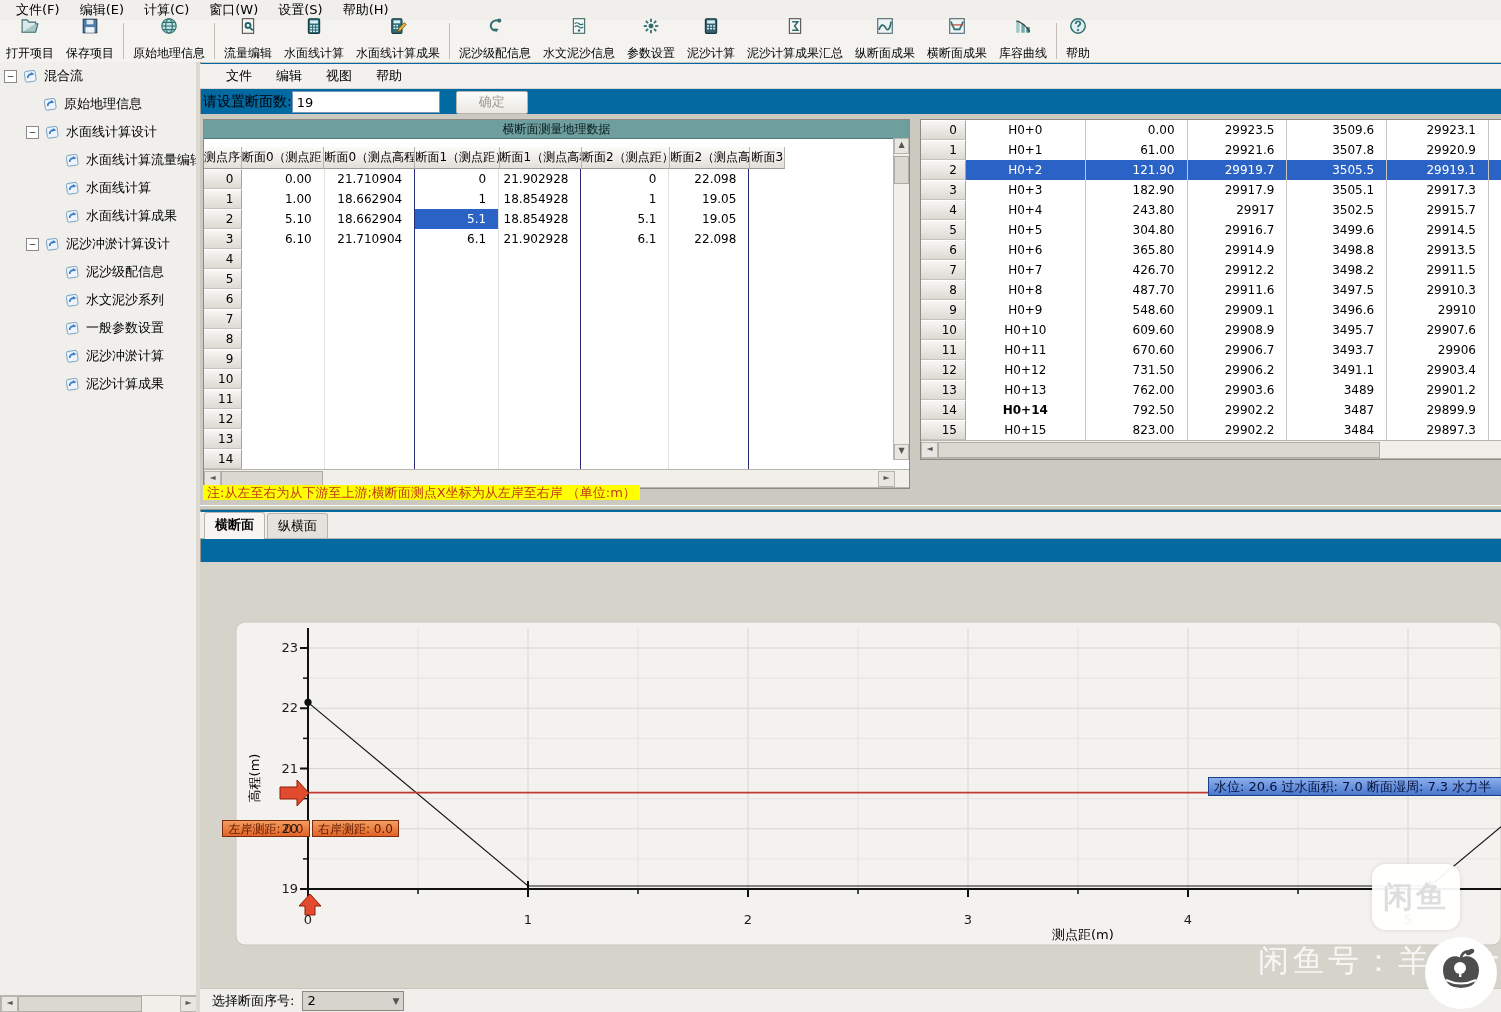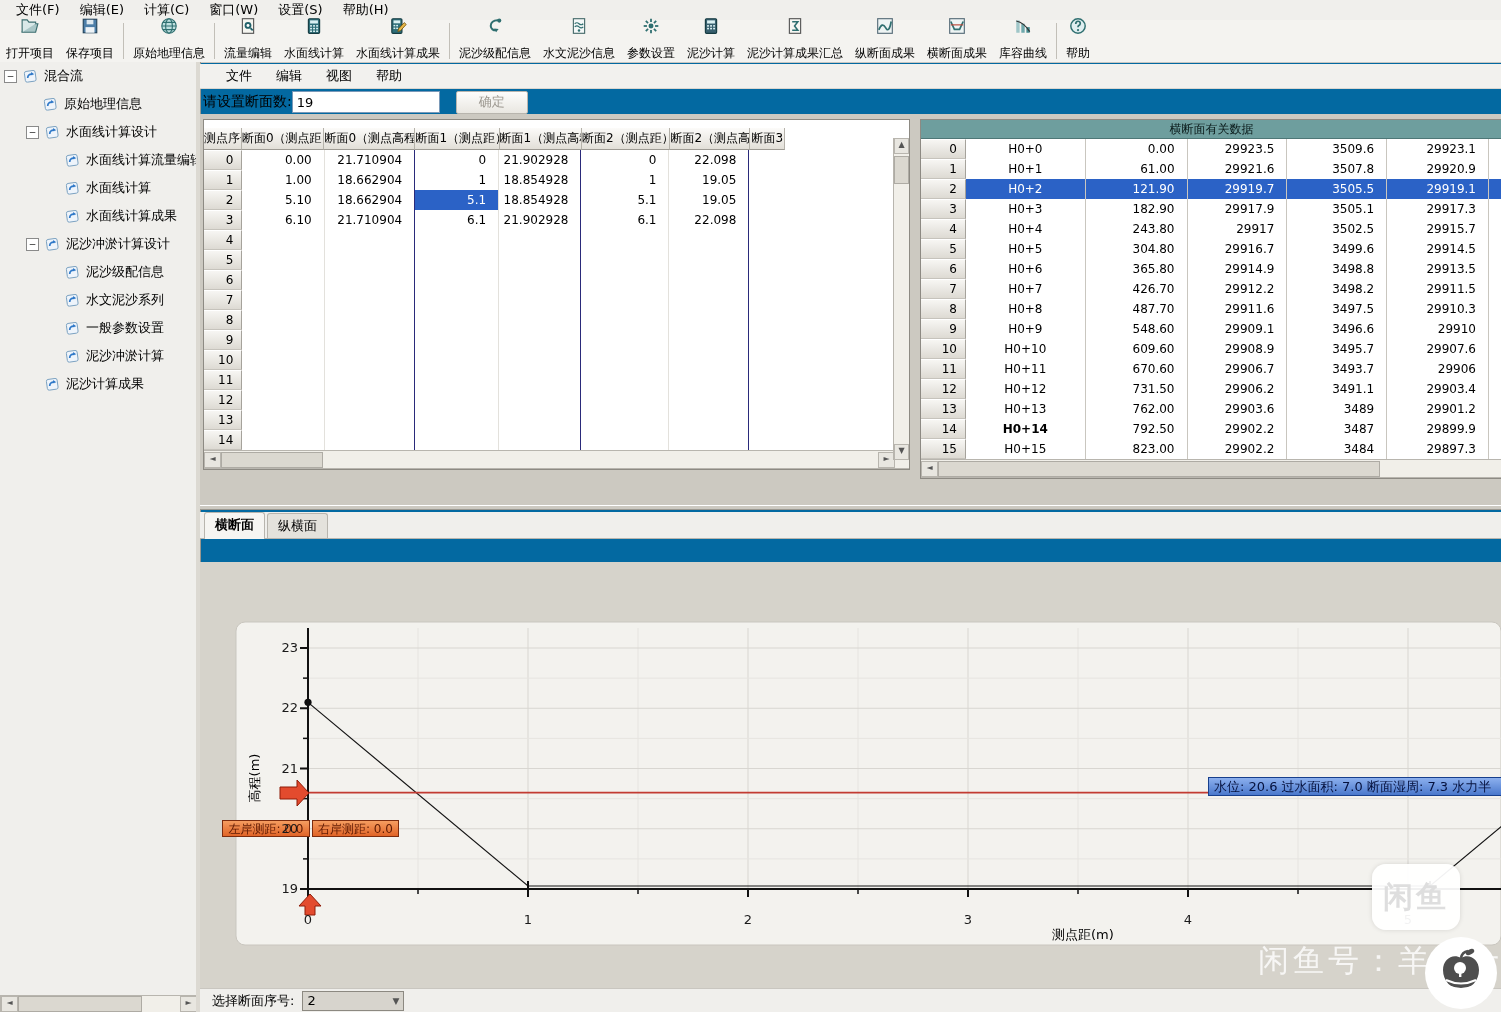--- a/index.html
+++ b/index.html
@@ -387,21 +387,21 @@
         <span class="exp-spacer"></span>
         <span class="tree-ico">
           <svg width="15" height="15" viewBox="0 0 16 16">
             <rect x="2" y="2" width="11.5" height="11.5" rx="2" fill="#eef4fb" stroke="#7aa0c0" transform="rotate(-8 8 8)"></rect>
             <path d="M5 9.5c0-2.8 2.2-4.4 5-3.8" fill="none" stroke="#2e78c8" stroke-width="1.8"></path>
             <path d="M8.8 3.2l3.2 2.4-3.6 1z" fill="#2e78c8"></path>
           </svg>
         </span>
         <span>泥沙冲淤计算</span>
       </div>
-      <div class="tree-row" style="padding-left: 28px;">
+      <div class="tree-row" style="padding-left: 48px;">
         <span class="exp-spacer"></span>
         <span class="tree-ico">
           <svg width="15" height="15" viewBox="0 0 16 16">
             <rect x="2" y="2" width="11.5" height="11.5" rx="2" fill="#eef4fb" stroke="#7aa0c0" transform="rotate(-8 8 8)"></rect>
             <path d="M5 9.5c0-2.8 2.2-4.4 5-3.8" fill="none" stroke="#2e78c8" stroke-width="1.8"></path>
             <path d="M8.8 3.2l3.2 2.4-3.6 1z" fill="#2e78c8"></path>
           </svg>
         </span>
         <span>泥沙计算成果</span>
       </div>
@@ -421,20 +421,21 @@
     </div>
 
   <div id="param-row" class="abs">
     <span>请设置断面数:</span>
     <input id="param-input" value="19" style="">
     <div id="confirm-btn">确定</div>
   </div>
 
   <div id="tables-bg" class="abs"></div>
   <div id="tbl-left" class="tbl" style="left: 203px; top: 119px; width: 705px;">
+      <div class="tbl-title" style="width: 705px;">横断面测量地理数据</div>
       <div style="position: relative; width: 581px; margin-top: 8px;">
         <div class="thead">
           <div class="hcell" style="width: 45px;">测点序号</div>
           <div class="hcell" style="width: 98px;">断面0（测点距）</div>
           <div class="hcell" style="width: 108px;">断面0（测点高程）</div>
           <div class="hcell" style="width: 100px;">断面1（测点距）</div>
           <div class="hcell" style="width: 98px;">断面1（测点高程）</div>
           <div class="hcell" style="width: 105px;">断面2（测点距）</div>
           <div class="hcell" style="width: 95px;">断面2（测点高程）</div>
           <div class="hcell" style="width: 41px;">断面3</div>
@@ -595,21 +596,20 @@
         <div class="sb-thumb" style="width:13px;height:26px;margin-top:2px;"></div>
         <div class="sb-btn" style="width:13px;position:absolute;bottom:0;">▼</div>
       </div>
       <div class="sb" style="height: 17px; width: 705px; border-left: none; border-right: none;">
         <div class="sb-btn">◄</div>
         <div class="sb-thumb" style="width:100px;"></div>
         <div class="sb-btn" style="margin-left:auto;margin-right:14px;">►</div>
       </div>
     </div>
   <div id="tbl-right" class="tbl" style="left: 920px; top: 119px; width: 581px;">
-      <div class="tbl-title" style="width: 581px;">横断面有关数据</div>
       <div style="position: relative; width: 581px;">
         <div class="trow">
           <div class="rownum" style="width: 45px;">0</div>
           <div class="cell center" style="width: 120px; border-right: 1px solid rgb(201, 198, 191);">H0+0</div>
           <div class="cell" style="width: 102px; border-right: 1px solid rgb(201, 198, 191);">0.00</div>
           <div class="cell" style="width: 100px; border-right: 1px solid rgb(201, 198, 191);">29923.5</div>
           <div class="cell" style="width: 100px; border-right: 1px solid rgb(201, 198, 191);">3509.6</div>
           <div class="cell" style="width: 102px; border-right: 1px solid rgb(201, 198, 191);">29923.1</div>
           <div class="cell" style="width: 12px; border-right: 1px solid rgb(201, 198, 191);"></div>
         </div>
@@ -748,20 +748,23 @@
           <div class="cell" style="width: 102px; border-right: 1px solid rgb(201, 198, 191);">29897.3</div>
           <div class="cell" style="width: 12px; border-right: 1px solid rgb(201, 198, 191);"></div>
         </div>
       </div>
       <div class="sb" style="height: 17px; width: 581px; border-left: none; border-right: none;">
         <div class="sb-btn">◄</div>
         <div class="sb-thumb" style="width:440px;"></div>
       </div>
     </div>
 
+  <div id="note-row" class="abs">
+    <span>注:从左至右为从下游至上游;横断面测点X坐标为从左岸至右岸 （单位:m）</span>
+  </div>
 
   <div id="divider" class="abs"></div>
 
   <div id="tabstrip" class="abs">
     <div class="tab active">横断面</div>
     <div class="tab">纵横面</div>
   </div>
 
 
   <div id="chartpanel" class="abs">

